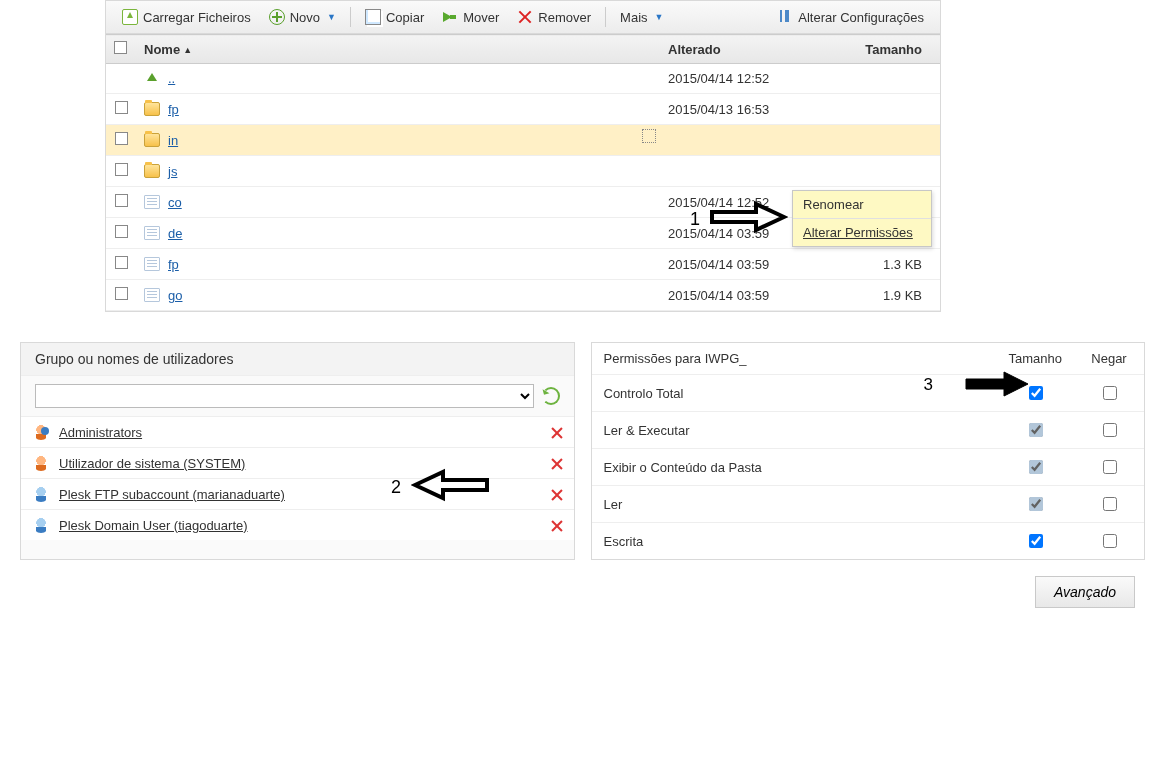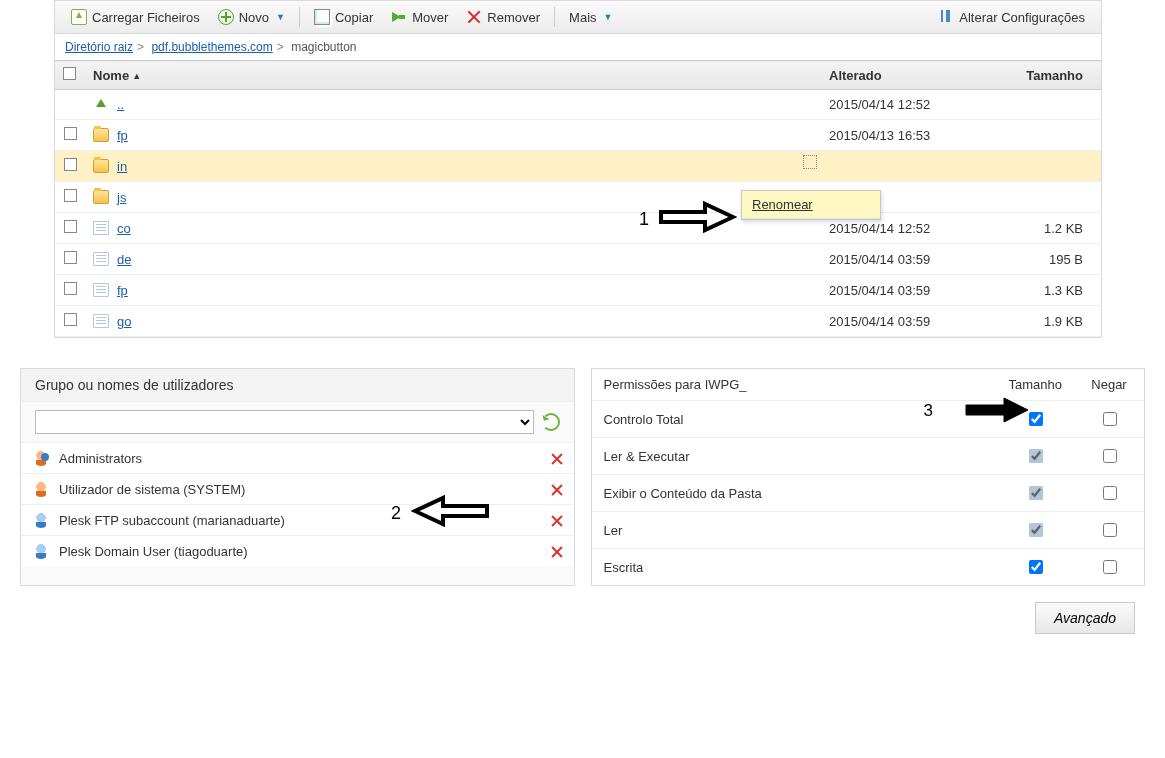--- a/index.html
+++ b/index.html
@@ -1,20 +1,20 @@
 <!DOCTYPE html>
 <html><head>
 <meta charset="utf-8">
 <style>
   * { box-sizing: border-box; }
   html,body { margin:0; padding:0; font-family: "Segoe UI", Arial, sans-serif; font-size:13px; color:#333; background:#fff; }
   a { color:#1b5ea8; text-decoration:underline; cursor:pointer; }
 
   
-  .fm-wrap { width:1048px; margin:0 0 0 54px; border:1px solid #d9d9d9; border-top:0; }
+  .fm-wrap { width:836px; margin:0 0 0 105px; border:1px solid #d9d9d9; border-top:0; }
   .toolbar { background:linear-gradient(#fafafa,#ececec); border:1px solid #d9d9d9; border-left:0; border-right:0; padding:5px 10px; display:flex; align-items:center; gap:6px; }
   .tb-btn { display:flex; align-items:center; gap:5px; padding:3px 6px; cursor:pointer; color:#333; }
   .tb-sep { width:1px; height:20px; background:#ccc; margin:0 2px; }
   .tb-spacer { flex:1; }
   .tb-caret { font-size:9px; color:#2a76c6; margin-left:2px; }
   .ic { width:16px; height:16px; display:inline-block; position:relative; }
   .ic-upload { background:#fff; border:1px solid #7bb53c; border-radius:2px; }
   .ic-upload::after { content:""; position:absolute; left:4px; top:2px; width:0;height:0;border-left:3px solid transparent;border-right:3px solid transparent;border-bottom:6px solid #7bb53c;}
   .ic-add { border:1.5px solid #5aa02c; border-radius:50%; }
   .ic-add::before, .ic-add::after { content:""; position:absolute; background:#5aa02c; }
@@ -65,21 +65,21 @@
   
   .panels { display:flex; gap:16px; margin:30px 0 0 20px; width:1125px;}
   .panel { border:1px solid #d9d9d9; background:#fafafa; }
   .panel-l { flex:1; }
   .panel-r { flex:1; }
   .panel-h { padding:8px 14px; font-size:14px; border-bottom:1px solid #eee; background:#f3f3f3;}
   .sel-row { padding:8px 14px; display:flex; align-items:center; gap:8px;}
   .sel-row select{flex:1;height:24px;border:1px solid #bbb;background:#fff;}
   .refresh-ic{width:18px;height:18px;border:2px solid #6db33f;border-radius:50%;border-left-color:transparent;position:relative;}
   .refresh-ic::after{content:"";position:absolute;left:-3px;top:2px;border-top:4px solid #6db33f;border-left:4px solid transparent;border-right:4px solid transparent;transform:rotate(30deg);}
-  .ulist{background:#fff;}
+  .ulist{background:#fff;text-decoration:underline;}
   .urow{display:flex;align-items:center;gap:10px;padding:7px 12px;border-top:1px solid #eee;position:relative;}
   .urow.selected{background:#dff0c8;}
   .uic{width:16px;height:16px;border-radius:50%;background:radial-gradient(circle at 50% 35%, #ffb680 35%, transparent 36%), linear-gradient(#dd6b1f,#dd6b1f);background-size:100% 100%,10px 8px;background-position:center top,center 10px;background-repeat:no-repeat;}
   .uic.blue{background:radial-gradient(circle at 50% 35%, #a6cff0 35%, transparent 36%), linear-gradient(#3a7cc2,#3a7cc2);background-size:100% 100%,10px 8px;background-position:center top,center 10px;background-repeat:no-repeat;}
   .uic.group::after{content:"";position:absolute;left:20px;top:10px;width:8px;height:8px;border-radius:50%;background:#3a7cc2;}
   .del-x{position:absolute;right:10px;top:9px;width:14px;height:14px;cursor:pointer;}
   .del-x::before,.del-x::after{content:"";position:absolute;left:6px;top:0;width:2px;height:14px;background:#d33;}
   .del-x::before{transform:rotate(45deg);} .del-x::after{transform:rotate(-45deg);}
 
   .perm-table{width:100%;border-collapse:collapse;background:#fff;}
@@ -128,25 +128,20 @@
         <span>Mais</span>
         <span class="tb-caret">▼</span>
       </div>
     <span class="tb-spacer"></span>
     <div class="tb-btn">
         <span class="ic ic-settings"></span>
         <span>Alterar Configurações</span>
       </div>
   </div>
 
-  <div class="breadcrumb">
-    <a>Diretório raiz</a><span class="sep">&gt;</span>
-    <a>pdf.bubblethemes.com</a><span class="sep">&gt;</span>
-    <span class="current">magicbutton</span>
-  </div>
 
   <table class="grid">
     <thead>
       <tr>
         <th class="chk"><span class="sq"></span></th>
         <th><span>Nome</span><span class="sort-caret">▲</span></th>
         <th style="width:170px">Alterado</th>
         <th class="tam" style="width:110px">Tamanho</th>
       </tr>
     </thead>
@@ -238,20 +233,21 @@
             </div>
           </td>
           <td>2015/04/14 03:59</td>
           <td class="tam">1.9 KB</td>
         </tr>
       </tbody>
   </table>
 
   <div class="ctx-menu">
     <div>Renomear</div>
+    <div>Alterar Permissões</div>
   </div>
 
   <span class="annot" style="left:584px; top:209px;">1</span>
   <svg class="arrow" style="left:602px; top:200px;" width="80" height="34">
     <path d="M4 12 H48 V4 L76 17 L48 30 V22 H4 Z" fill="none" stroke="#000" stroke-width="4"></path>
   </svg>
 </div>
 
 <div class="panels">
 

